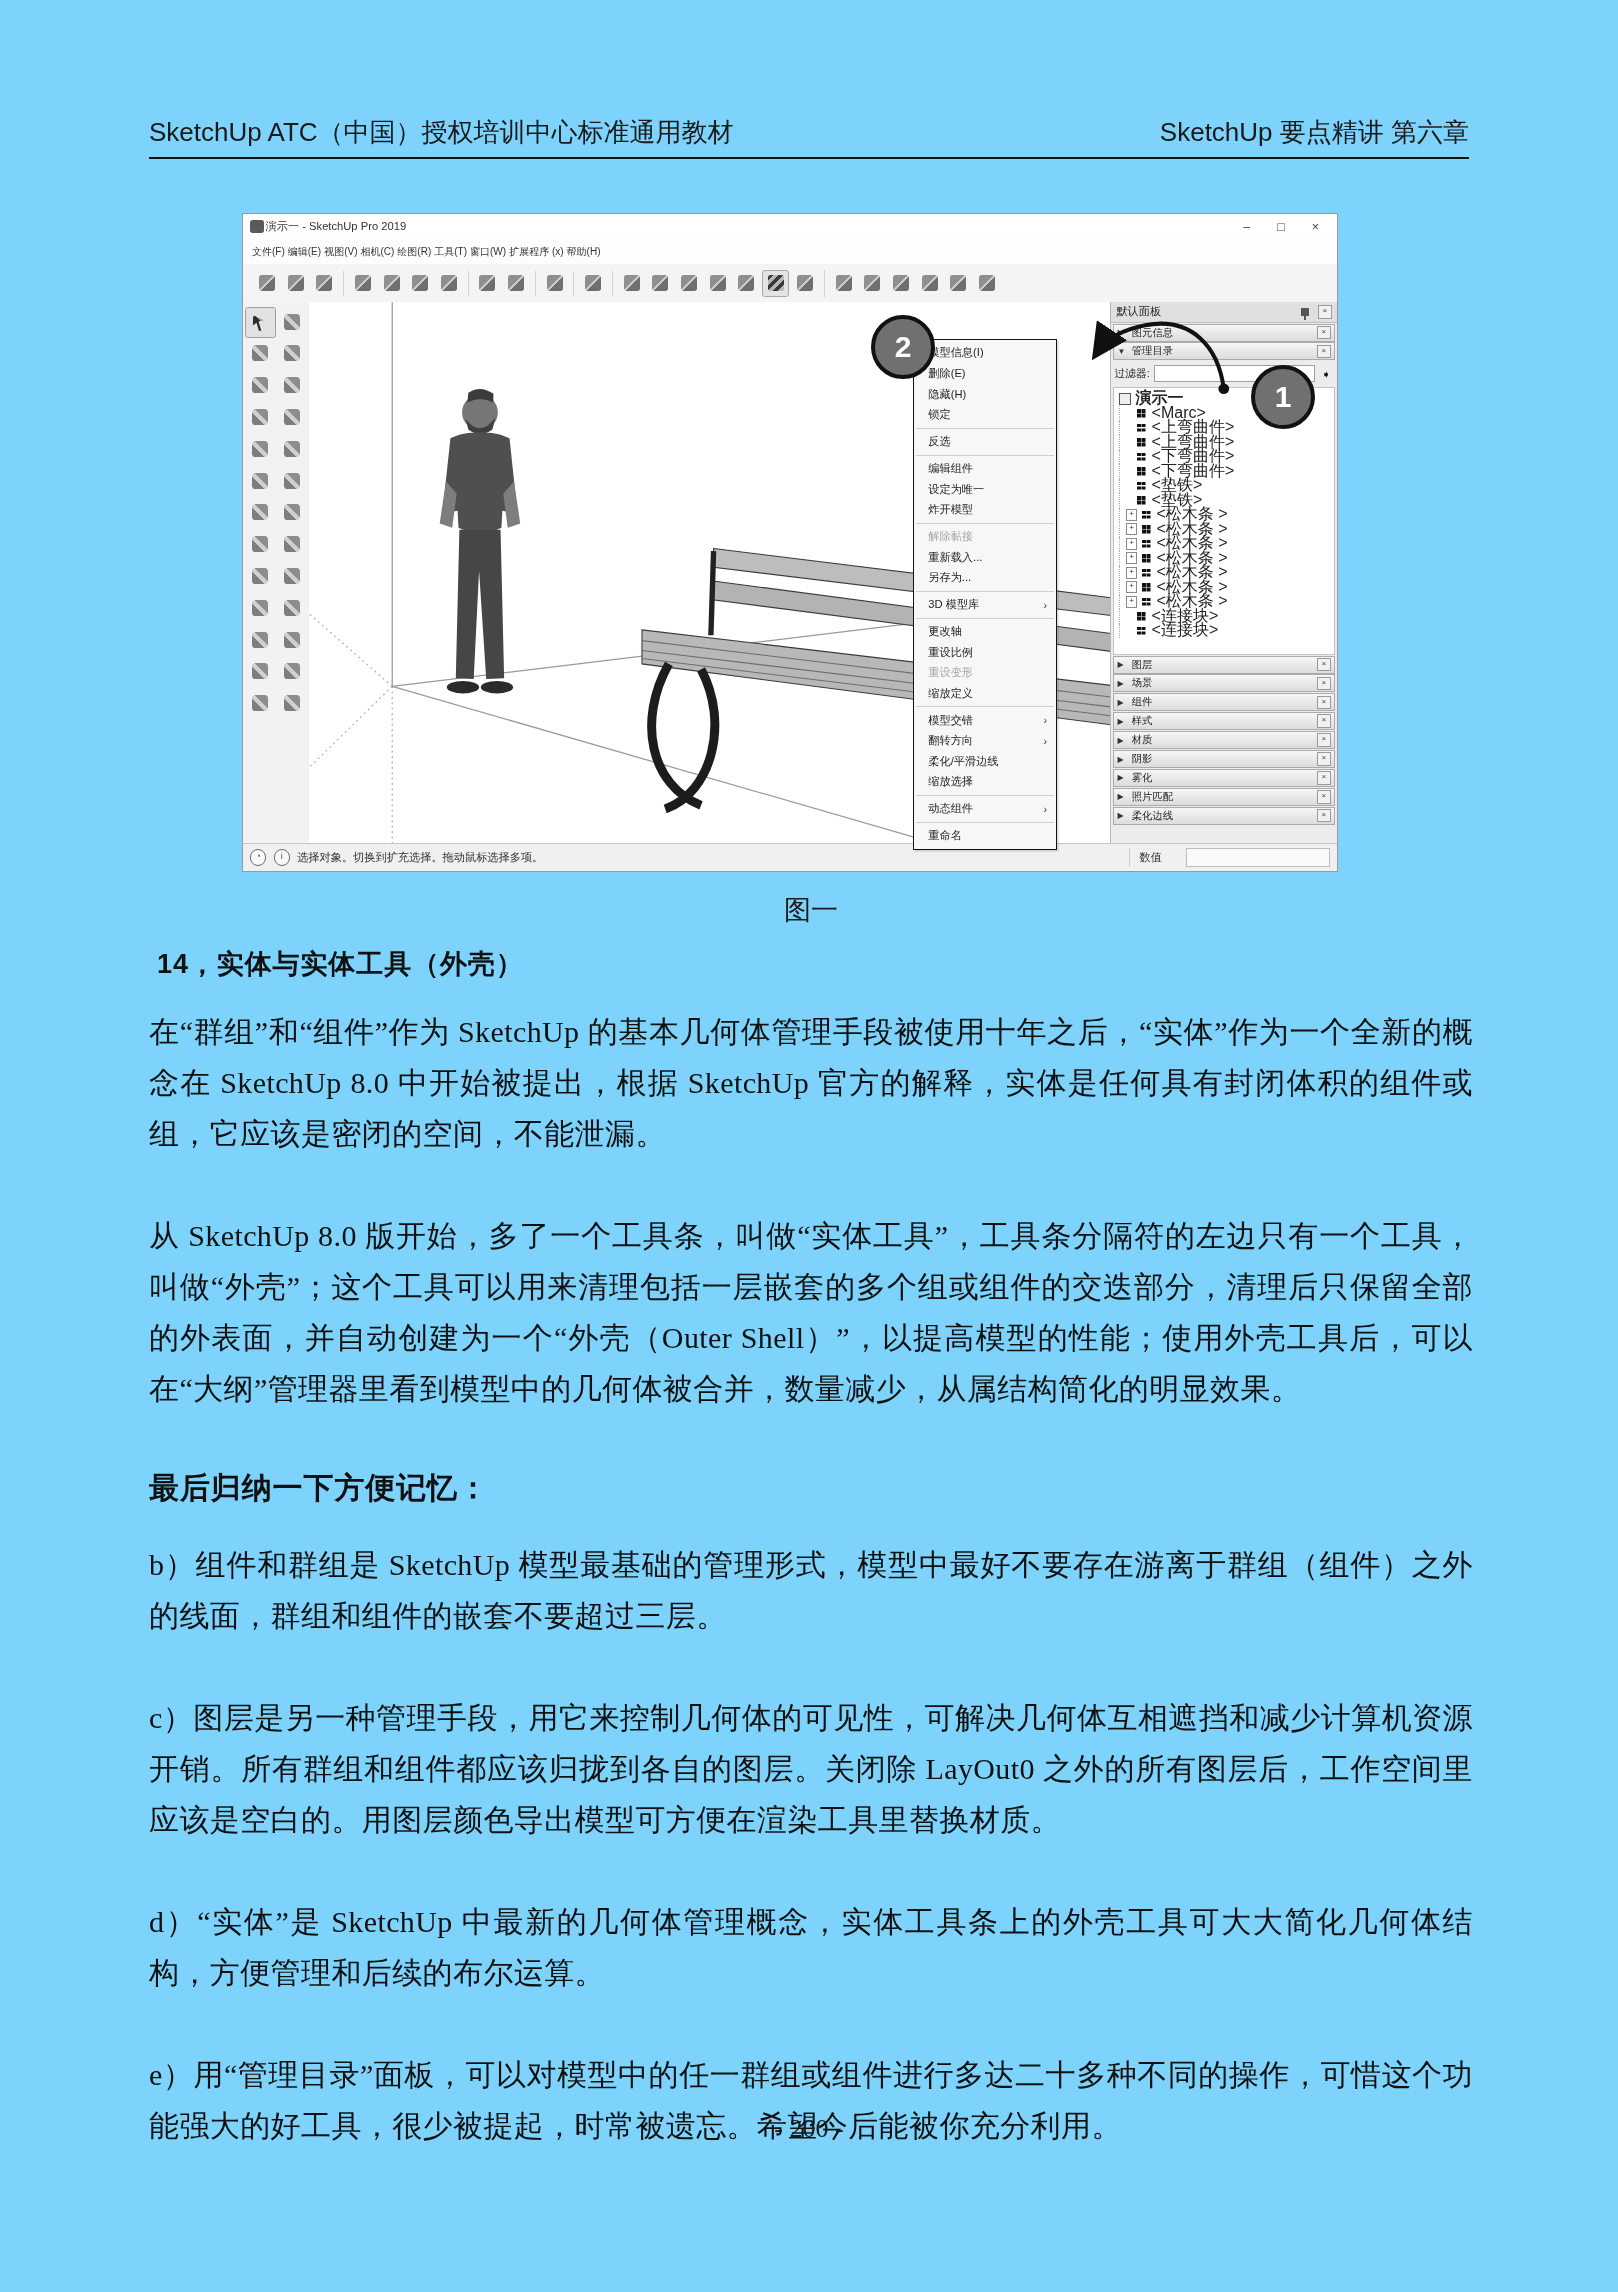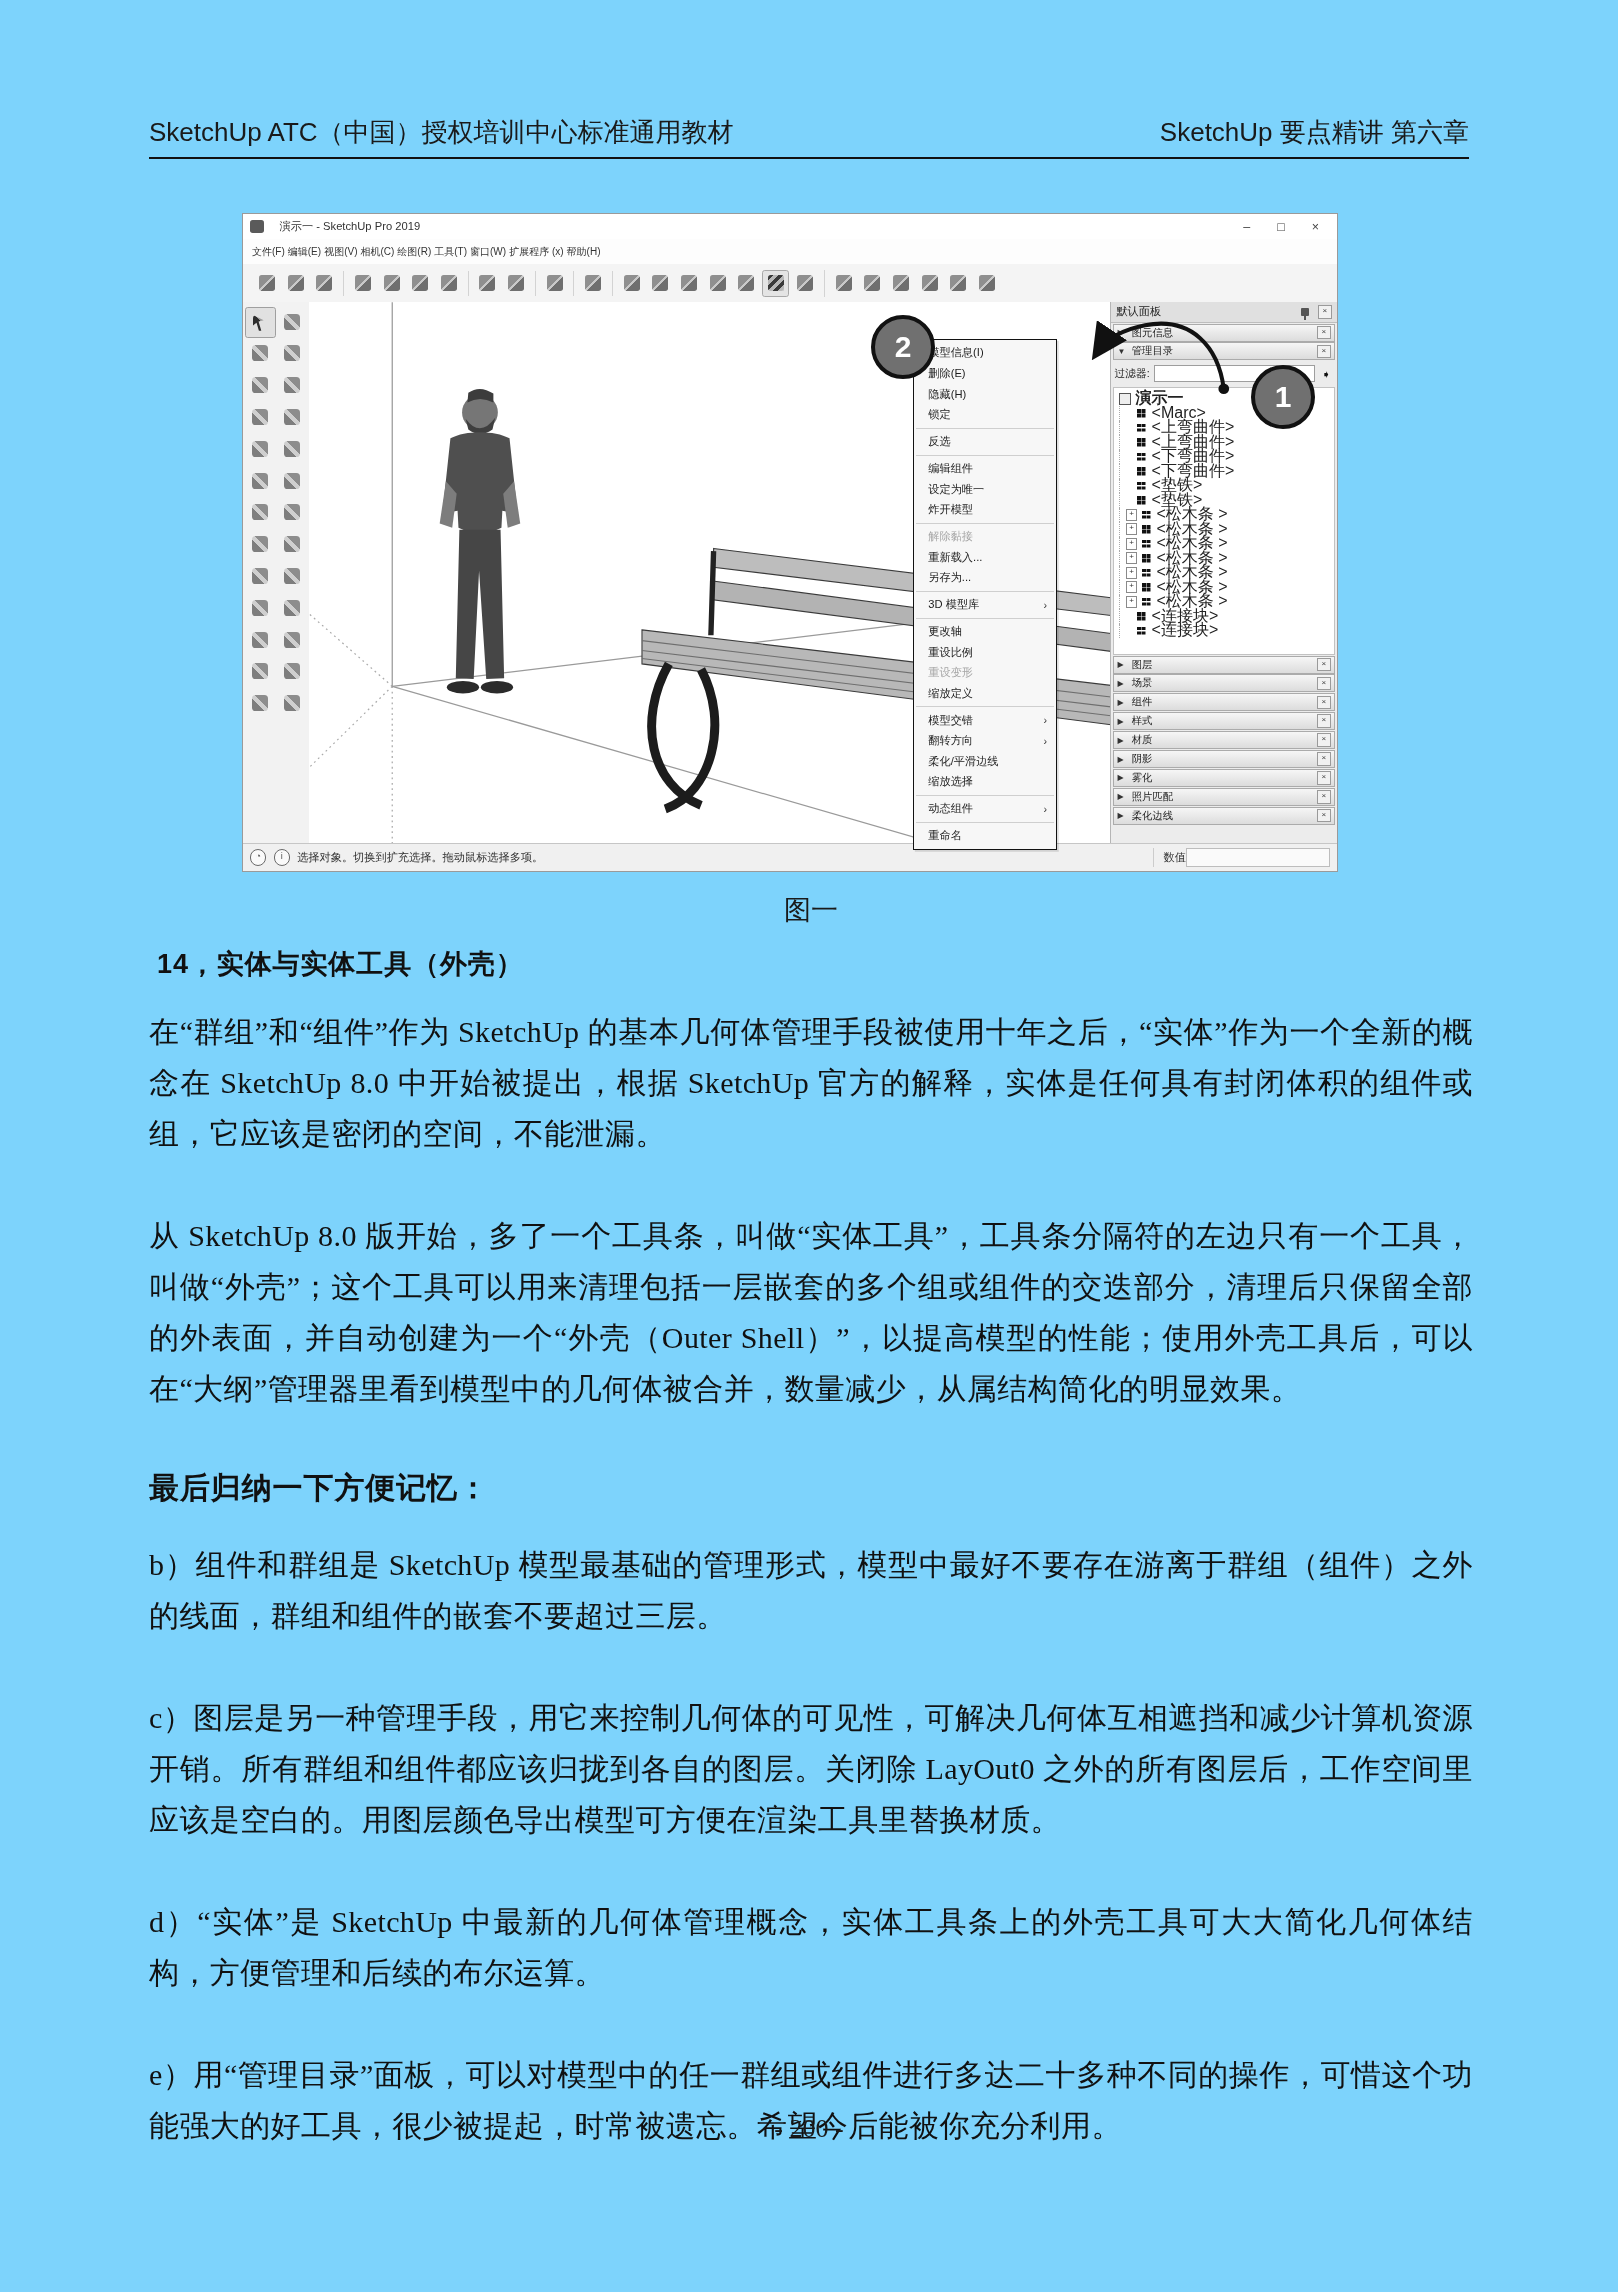--- a/index.html
+++ b/index.html
@@ -7,21 +7,21 @@
         font-family:"Liberation Sans","DejaVu Sans",sans-serif;color:#1a1a1a;}
 
   
   .runhead{position:absolute;left:149px;right:149px;top:115px;display:flex;justify-content:space-between;
            align-items:flex-end;border-bottom:2.7px solid #111;padding-bottom:7.2px;font-size:26px;font-weight:500;}
 
   
   .su-window{position:absolute;left:242px;top:213px;width:1094px;height:657px;background:#fbfbfb;
              border:0.9px solid #9a9a9a;font-size:11.2px;color:#222;}
   .titlebar{position:absolute;left:0;top:0;right:0;height:25px;background:#ffffff;border-bottom:0.9px solid #e2e2e2;
-            display:flex;align-items:center;padding:0 7.2px;gap:16px;}
+            display:flex;align-items:center;padding:0 7.2px;gap:2px;}
   .app-icon{width:13.4px;height:13.4px;background:#5a5a5a;border-radius:2.7px;flex:0 0 auto;}
   .title-text{flex:1;font-size:11.2px;color:#333;}
   .win-controls{display:flex;gap:27px;margin-right:10.7px;font-size:12.5px;color:#444;}
   .win-controls span{cursor:default;}
   .menubar{position:absolute;left:0;top:25px;right:0;height:25px;background:#fdfdfd;border-bottom:0.9px solid #e6e6e6;
            display:flex;align-items:center;padding:0 9px;gap:3px;font-size:10px;color:#333;}
   .toolbar{position:absolute;left:0;top:50px;right:0;height:38px;background:#f4f4f4;border-bottom:0.9px solid #cfcfcf;
            display:flex;align-items:center;padding:0 5.4px;}
   .tb-group{display:flex;align-items:center;gap:3.6px;padding:0 6.3px;border-right:0.9px solid #d3d3d3;}
   .tb-group:last-child{border-right:none;}
@@ -90,21 +90,21 @@
            color:#fff;font-size:30px;font-weight:bold;display:flex;align-items:center;justify-content:center;
            z-index:50;font-family:"Liberation Sans","DejaVu Sans",sans-serif;}
   .annot{position:absolute;left:0;top:0;width:100%;height:100%;pointer-events:none;z-index:40;}
 
   
   .statusbar{position:absolute;left:0;bottom:0;right:0;height:27px;background:#f0f0f0;border-top:0.9px solid #c6c6c6;
              display:flex;align-items:center;padding:0 7.2px;gap:7.2px;font-size:11.2px;color:#333;}
   .sb-circle{width:14.3px;height:14.3px;border-radius:50%;border:1.3px solid #6a6a6a;font-size:9px;line-height:13.4px;
              text-align:center;color:#555;flex:0 0 auto;background:#fafafa;}
   .sb-text{flex:1;}
-  .sb-measure{display:flex;align-items:center;gap:0;border-left:0.9px solid #cccccc;padding-left:9px;margin-left:8px;}
+  .sb-measure{display:flex;align-items:center;gap:24px;border-left:0.9px solid #cccccc;padding-left:9px;margin-left:8px;}
   .sb-input{width:142px;height:17px;background:#fafafa;border:0.9px solid #bdbdbd;}
 
   
   .fig-caption{position:absolute;left:149px;width:1324px;top:892px;text-align:center;font-size:27px;
                font-family:"Liberation Serif","DejaVu Serif",serif;}
   .content{position:absolute;left:149px;top:939px;width:1324px;
            font-family:"Liberation Serif","DejaVu Serif",serif;font-size:30px;line-height:51px;
            text-align:justify;color:#111;}
   .content h2{font-size:27px;margin:0 0 16px 8px;font-weight:bold;
               font-family:"Liberation Sans","DejaVu Sans",sans-serif;letter-spacing:0.9px;}

